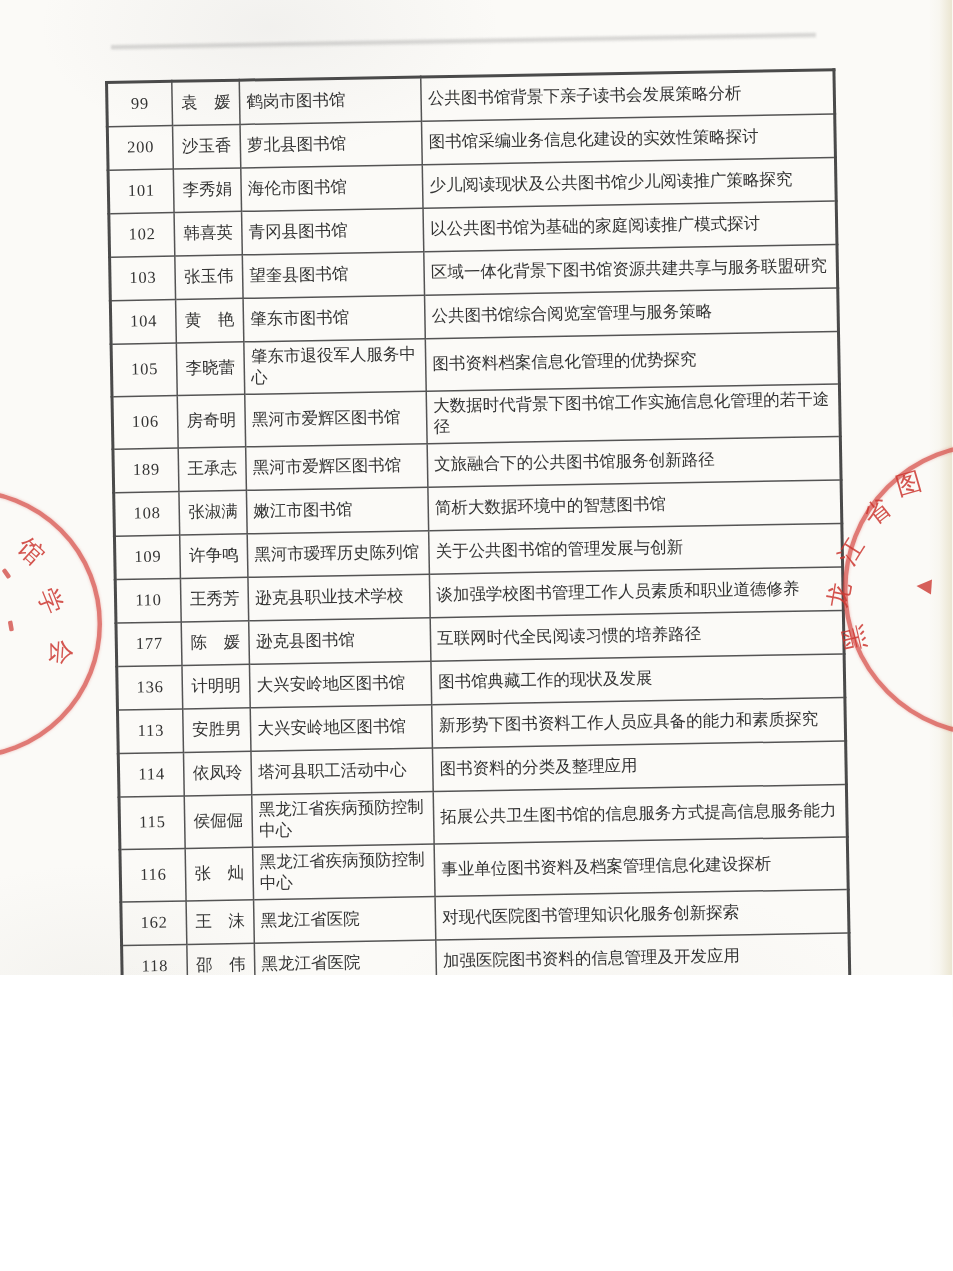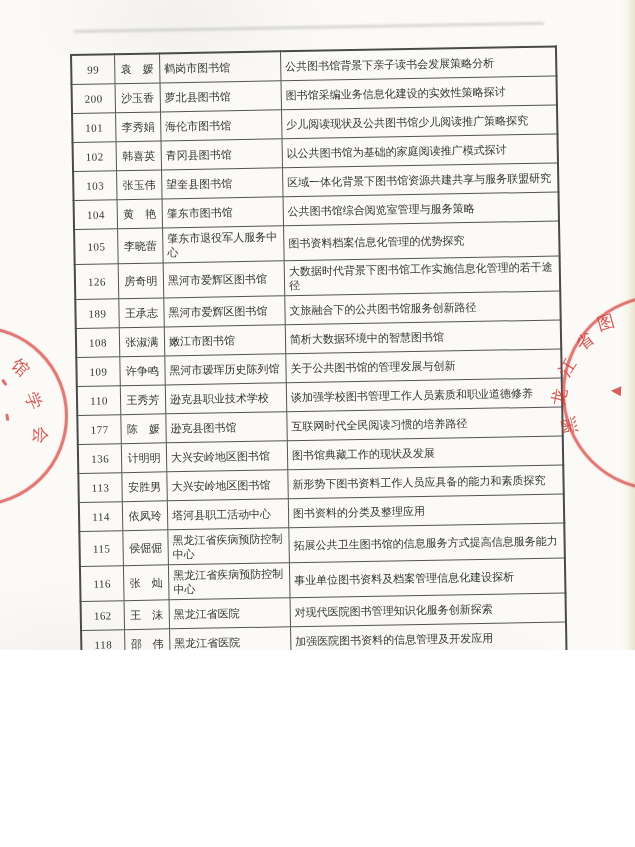--- a/index.html
+++ b/index.html
@@ -116,21 +116,21 @@
             <td class="inst">肇东市图书馆</td>
             <td class="title">公共图书馆综合阅览室管理与服务策略</td>
           </tr>
           <tr>
             <td class="no">105</td>
             <td class="name">李晓蕾</td>
             <td class="inst">肇东市退役军人服务中心</td>
             <td class="title">图书资料档案信息化管理的优势探究</td>
           </tr>
           <tr>
-            <td class="no">126</td>
+            <td class="no">106</td>
             <td class="name">房奇明</td>
             <td class="inst">黑河市爱辉区图书馆</td>
             <td class="title">大数据时代背景下图书馆工作实施信息化管理的若干途径</td>
           </tr>
           <tr>
             <td class="no">189</td>
             <td class="name">王承志</td>
             <td class="inst">黑河市爱辉区图书馆</td>
             <td class="title">文旅融合下的公共图书馆服务创新路径</td>
           </tr>

